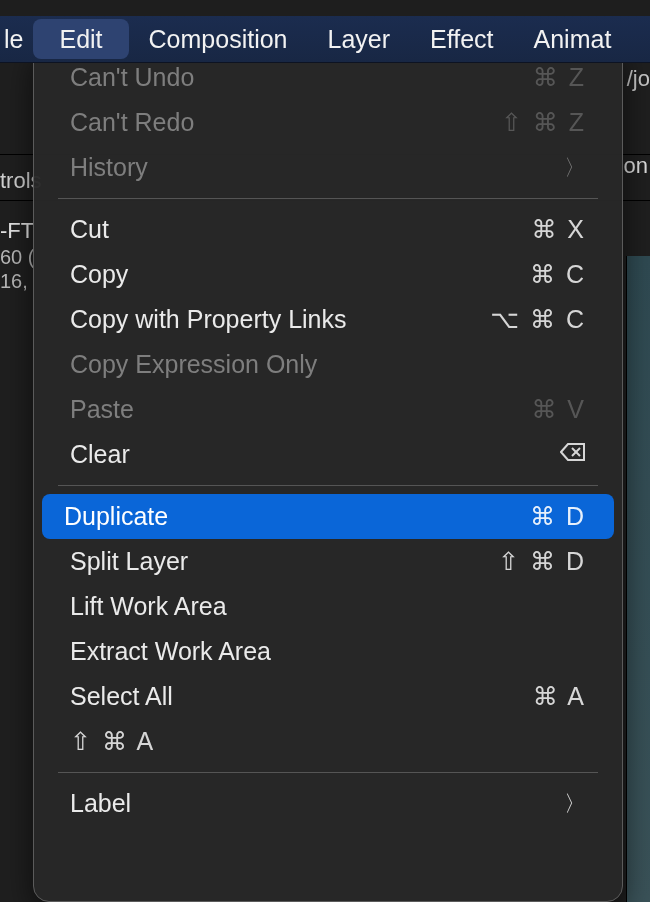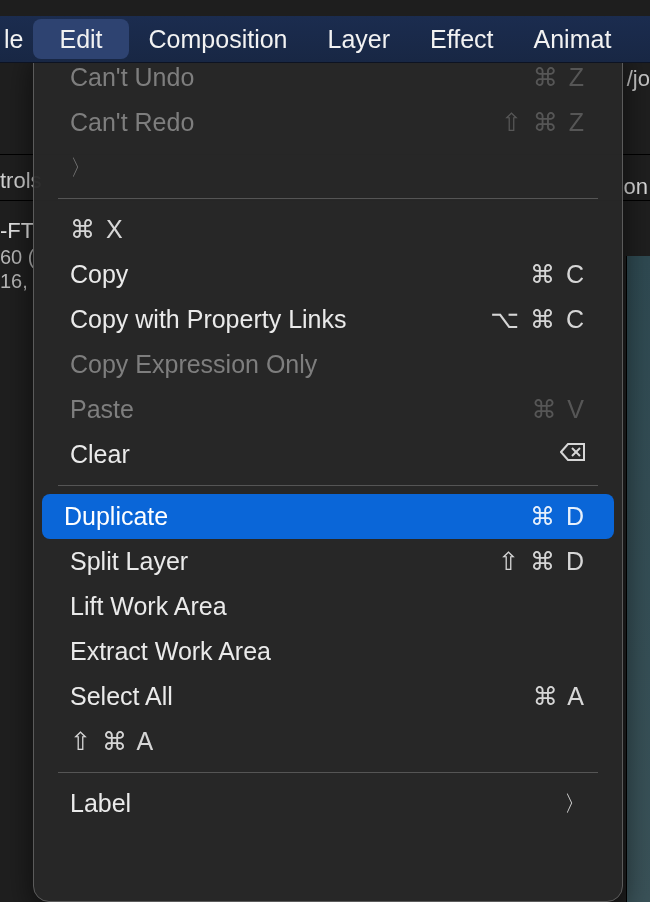--- a/index.html
+++ b/index.html
@@ -64,21 +64,21 @@
   .bg .titlebar-text {
     position: absolute;
     top: 20px;
     right: 0;
     font-size: 22px;
     color: #c6c6c6;
     white-space: nowrap;
   }
   .bg .panel-tab-right {
     position: absolute;
-    top: 128px;
+    top: 107px;
     right: 2px;
     font-size: 22px;
     color: #dcdcdc;
   }
   .bg .clip-left-trols {
     position: absolute;
     top: 122px;
     left: 0;
     font-size: 22px;
     color: #d0d0d0;
@@ -210,26 +210,28 @@
 
   <div class="row disabled">
     <span class="label">Can't Undo</span>
     <span class="shortcut">⌘ Z</span>
   </div>
   <div class="row disabled">
     <span class="label">Can't Redo</span>
     <span class="shortcut">⇧ ⌘ Z</span>
   </div>
   <div class="row disabled">
+    <span class="label">History</span>
     <span class="arrow">〉</span>
   </div>
 
   <div class="sep"></div>
 
   <div class="row">
+    <span class="label">Cut</span>
     <span class="shortcut">⌘ X</span>
   </div>
   <div class="row">
     <span class="label">Copy</span>
     <span class="shortcut">⌘ C</span>
   </div>
   <div class="row">
     <span class="label">Copy with Property Links</span>
     <span class="shortcut">⌥ ⌘ C</span>
   </div>

